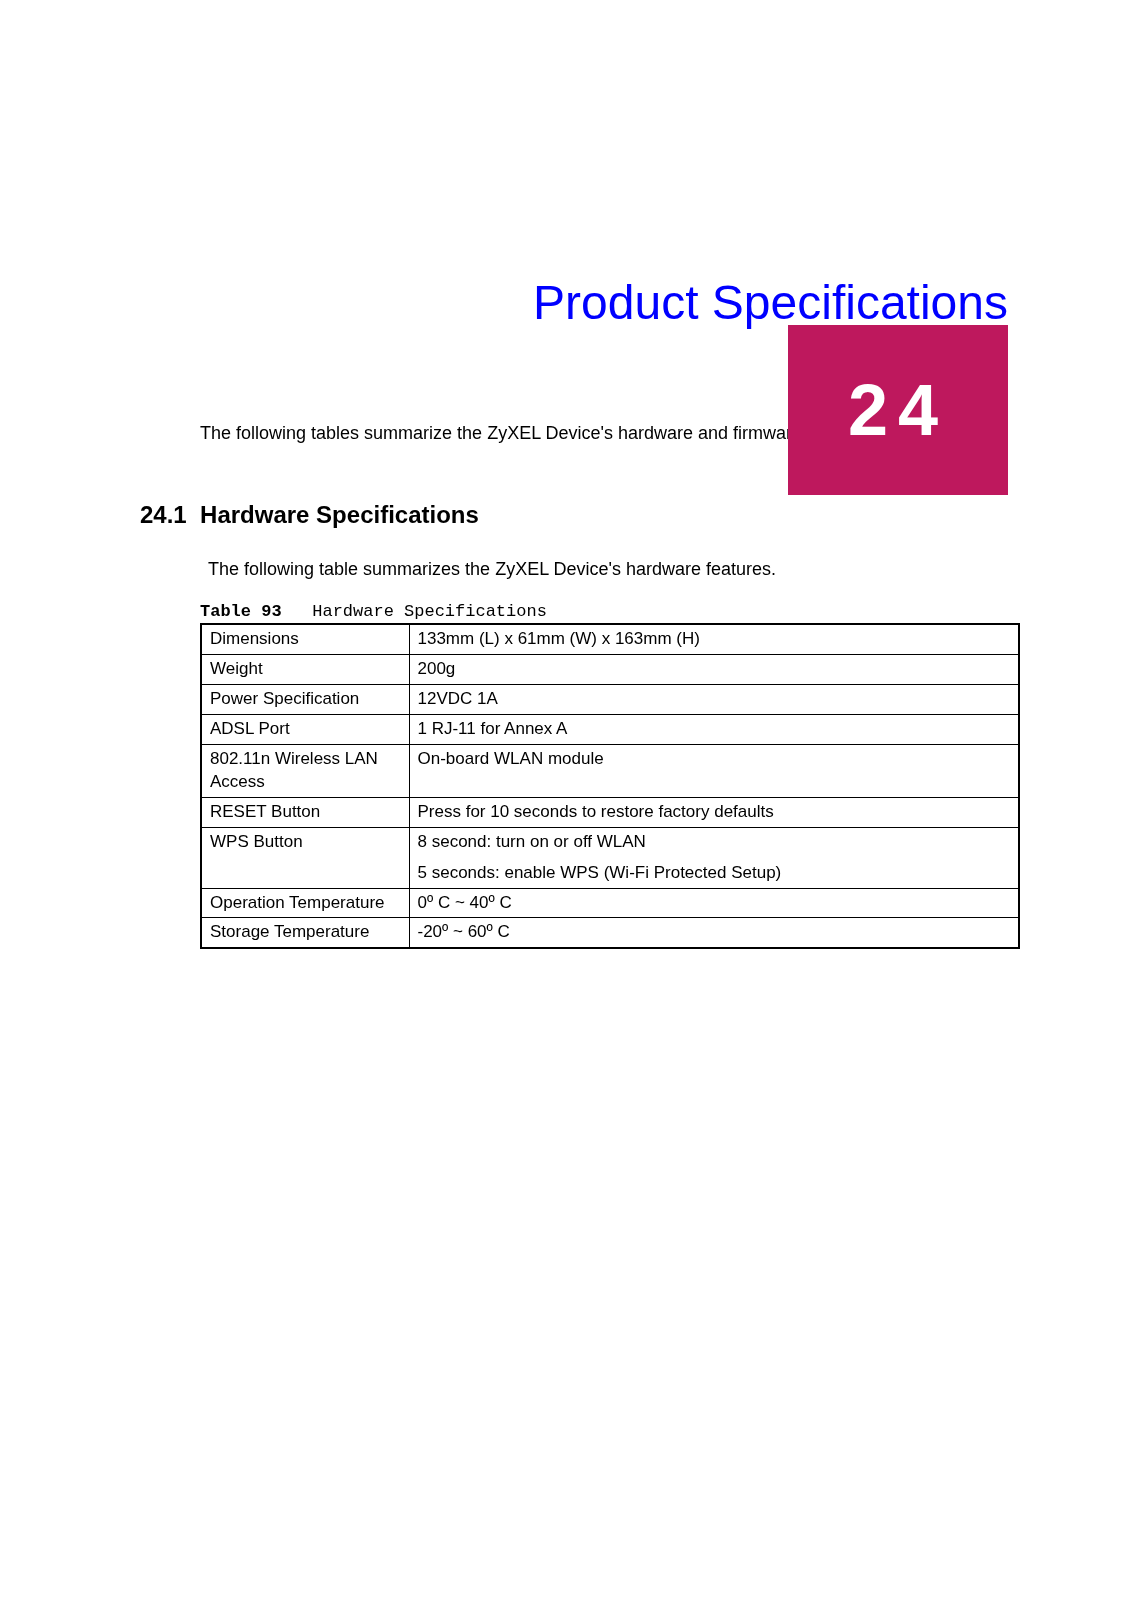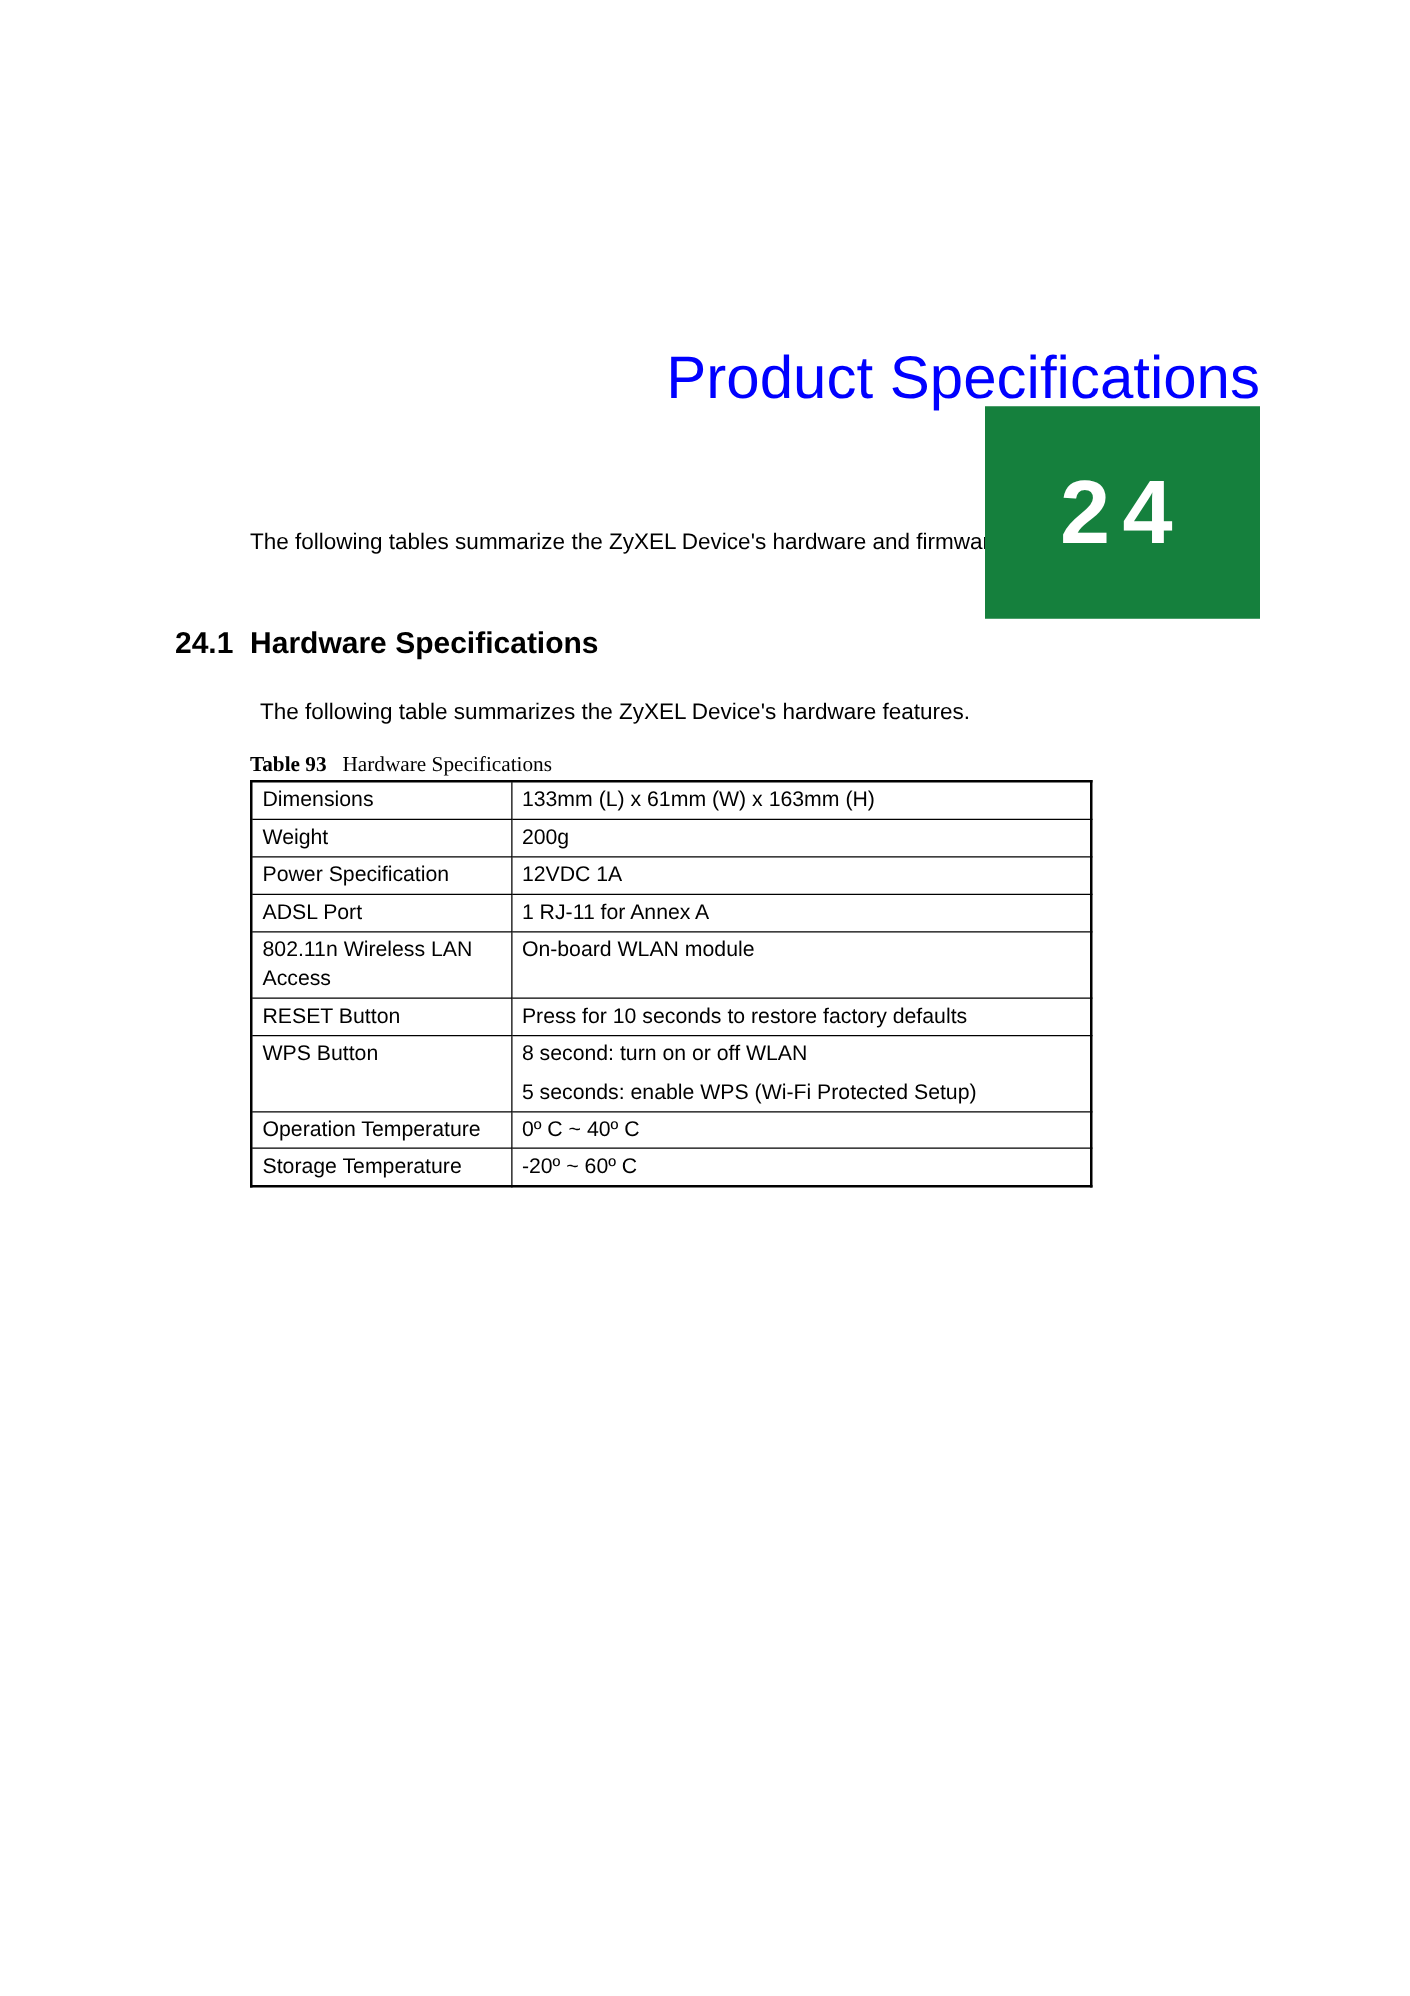--- a/index.html
+++ b/index.html
@@ -9,21 +9,21 @@
     height: 1597px;
     position: relative;
     padding: 0 120px 0 140px;
   }
   .chapter-badge {
     position: absolute;
     top: 50px;
     right: 120px;
     width: 220px;
     height: 170px;
-    background: #15803d;
+    background: #be185d;
     display: flex;
     align-items: center;
     justify-content: center;
   }
   .chapter-number {
     color: #fff;
     font-family: Verdana, Geneva, sans-serif;
     font-weight: bold;
     font-size: 72px;
     letter-spacing: 10px;
@@ -54,30 +54,30 @@
     font-size: 24px;
     margin-bottom: 30px;
   }
   .section-intro {
     font-family: Verdana, Geneva, sans-serif;
     font-size: 18px;
     margin-left: 68px;
     margin-bottom: 22px;
   }
   .table-caption {
-    font-family: Liberation Serif, serif;
+    font-family: Liberation Mono, monospace;
     font-size: 17px;
     margin-left: 60px;
     margin-bottom: 2px;
   }
   .table-caption .bold { font-weight: bold; }
   table.spec {
     margin-left: 60px;
     border-collapse: collapse;
-    width: 674px;
+    width: 820px;
     border: 2px solid #000;
   }
   table.spec td {
     border: 1px solid #000;
     font-family: Verdana, Geneva, sans-serif;
     font-size: 17px;
     padding: 3px 8px 3px 8px;
     vertical-align: top;
     line-height: 1.35;
   }

